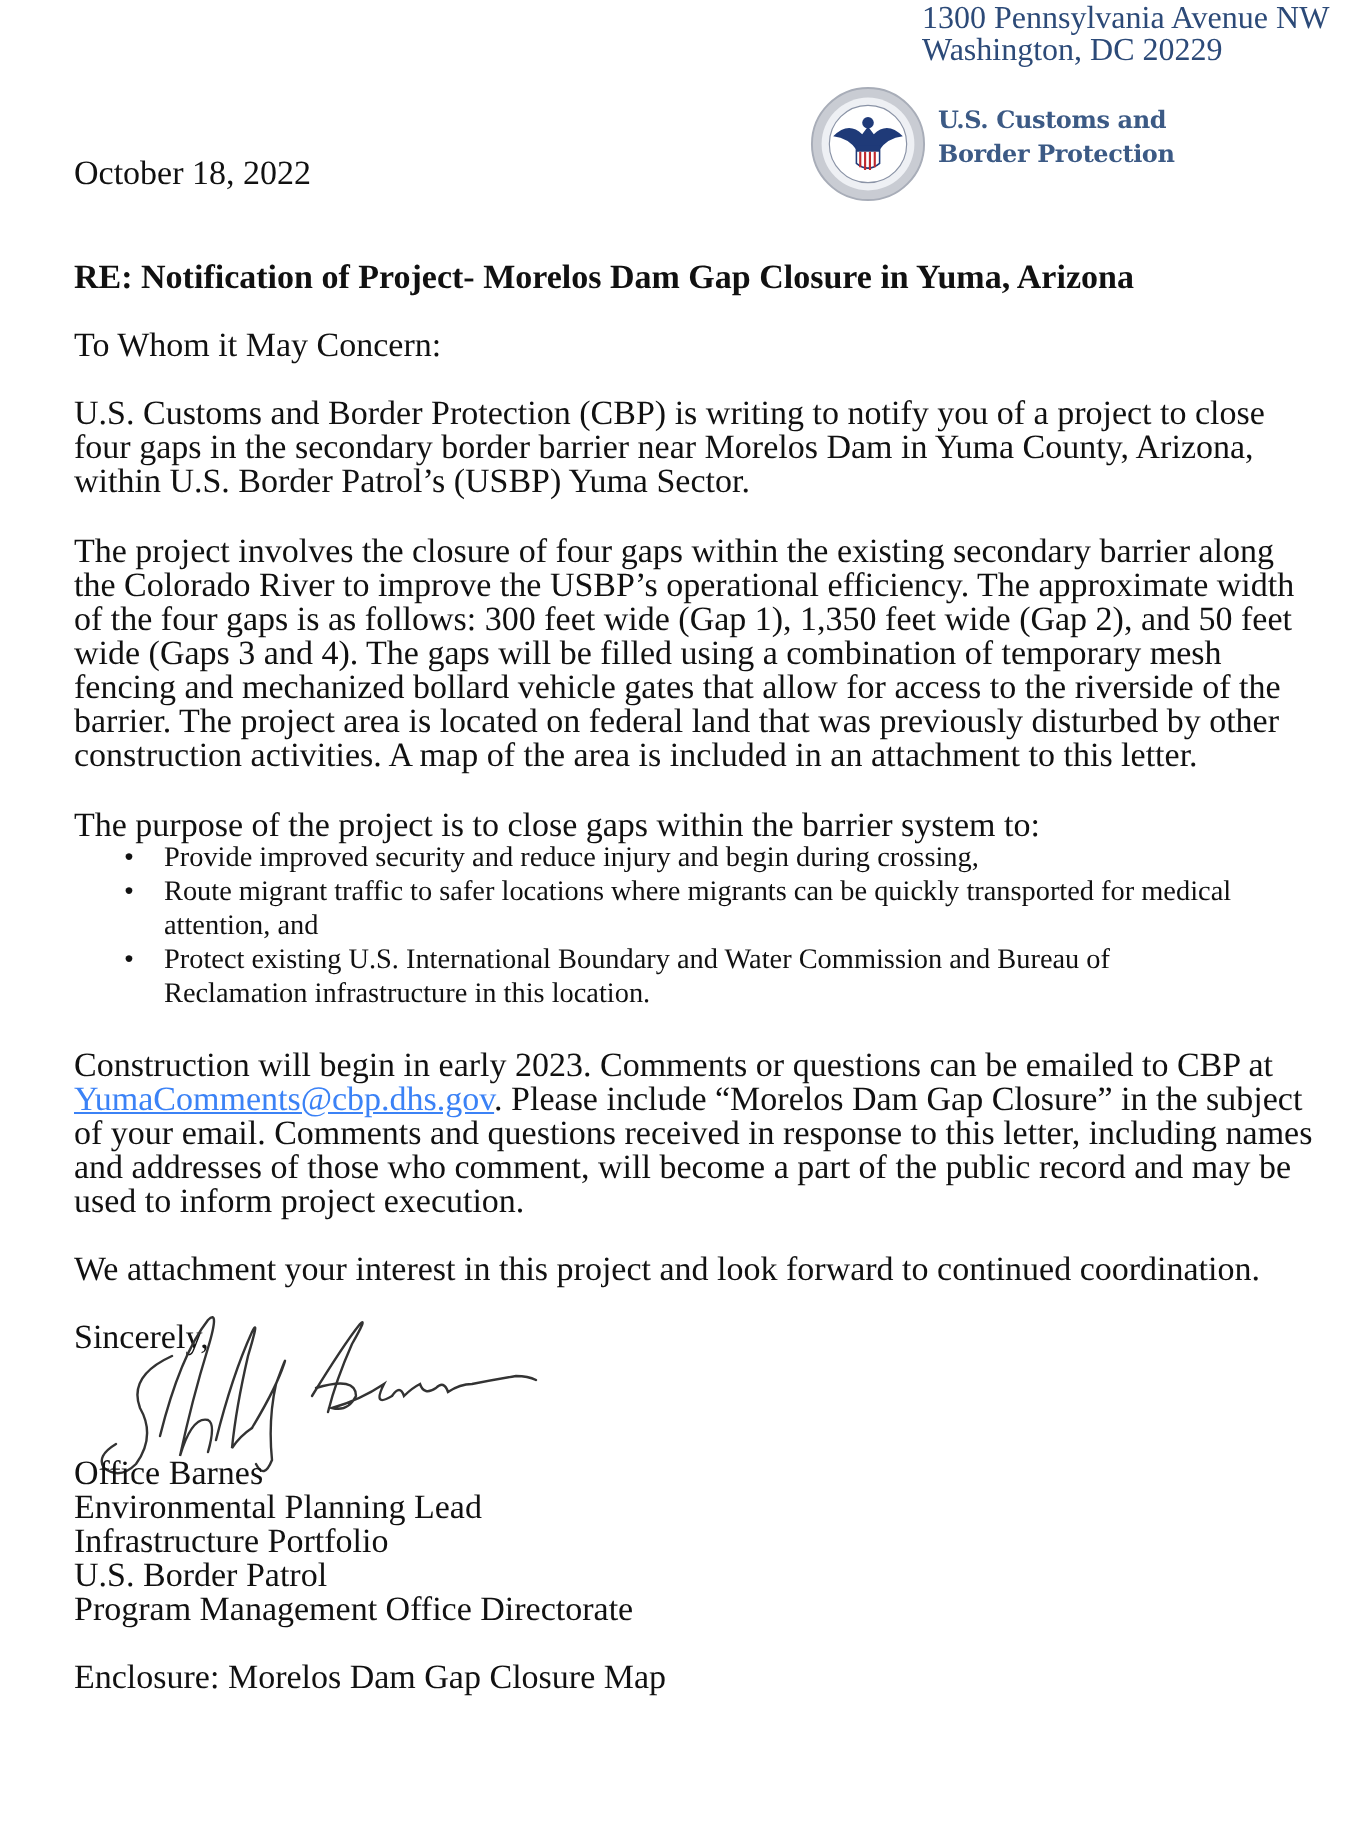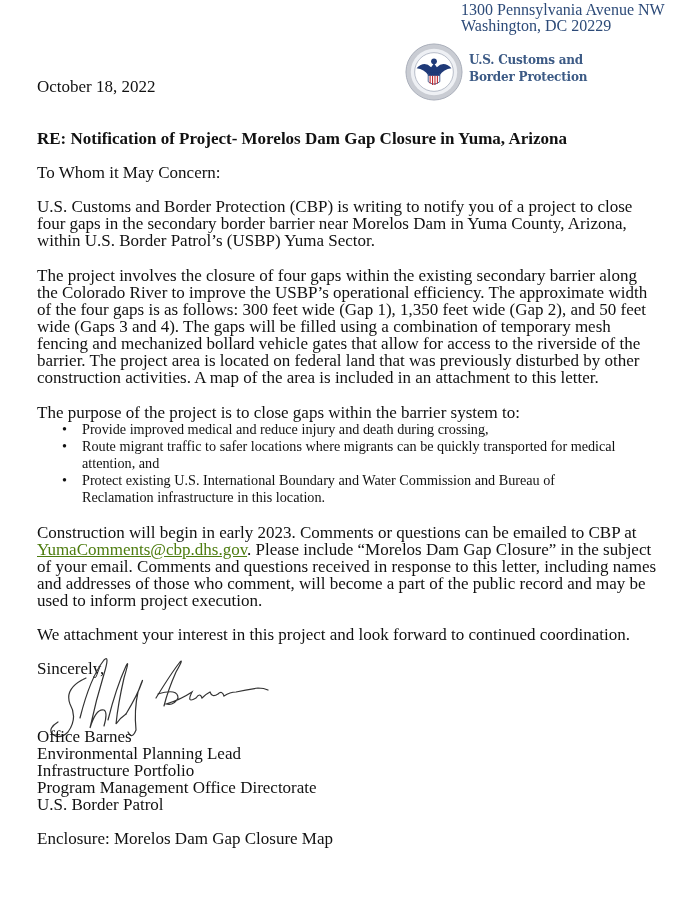--- a/index.html
+++ b/index.html
@@ -15,21 +15,21 @@
   .re { top: 130px; font-weight: bold; }
   .greet { top: 164px; }
   .p1 { top: 198px; }
   .p2 { top: 267px; }
   .p3 { top: 404px; }
   .bullets { left: 62px; top: 421px; width: 560px; margin: 0; padding: 0; list-style: none;
              font-size: 14.2px; line-height: 17px; }
   .bullets li { position: relative; padding-left: 20px; }
   .bullets li .dot { position: absolute; left: 0; top: 0; }
   .p4 { top: 524px; }
-  .email { color: #4d7c0f; text-decoration: underline; }
+  .email { color: #3b82f6; text-decoration: underline; }
   .p5 { top: 626px; }
   .sinc { top: 660px; }
   .sig { left: 46px; top: 648px; width: 230px; height: 92px; }
   .signame { top: 728px; }
   .encl { top: 830px; }
   p { margin: 0; }
 </style>
 </head>
 <body>
 
@@ -55,21 +55,21 @@
 </div>
 
 <p class="abs txt date">October 18, 2022</p>
 <p class="abs txt re">RE:  Notification of Project- Morelos Dam Gap Closure in Yuma, Arizona</p>
 <p class="abs txt greet">To Whom it May Concern:</p>
 <p class="abs txt p1">U.S. Customs and Border Protection (CBP) is writing to notify you of a project to close four gaps in the secondary border barrier near Morelos Dam in Yuma County, Arizona, within U.S. Border Patrol’s (USBP) Yuma Sector.</p>
 <p class="abs txt p2">The project involves the closure of four gaps within the existing secondary barrier along the Colorado River to improve the USBP’s operational efficiency.  The approximate width of the four gaps is as follows: 300 feet wide (Gap 1), 1,350 feet wide (Gap 2), and 50 feet wide (Gaps 3 and 4).  The gaps will be filled using a combination of temporary mesh fencing and mechanized bollard vehicle gates that allow for access to the riverside of the barrier.  The project area is located on federal land that was previously disturbed by other construction activities. A map of the area is included in an attachment to this letter.</p>
 <p class="abs txt p3">The purpose of the project is to close gaps within the barrier system to:</p>
 
 <ul class="abs bullets">
-  <li><span class="dot">•</span><span>Provide improved medical and reduce injury and death during crossing,</span></li>
+  <li><span class="dot">•</span><span>Provide improved security and reduce injury and begin during crossing,</span></li>
   <li><span class="dot">•</span><span>Route migrant traffic to safer locations where migrants can be quickly transported for medical attention, and</span></li>
   <li><span class="dot">•</span><span>Protect existing U.S. International Boundary and Water Commission and Bureau of Reclamation infrastructure in this location.</span></li>
 </ul>
 
 <p class="abs txt p4"><span>Construction will begin in early 2023.  Comments or questions can be emailed to CBP at </span><a class="email" href="mailto:YumaComments@cbp.dhs.gov">YumaComments@cbp.dhs.gov</a><span>.  Please include “Morelos Dam Gap Closure” in the subject of your email.  Comments and questions received in response to this letter, including names and addresses of those who comment, will become a part of the public record and may be used to inform project execution.</span></p>
 
 <p class="abs txt p5">We attachment your interest in this project and look forward to continued coordination.</p>
 
 <p class="abs txt sinc">Sincerely,</p>
 
@@ -79,17 +79,17 @@
   <path d="M62 72 Q70 40 80 18 Q84 10 78 30 Q72 56 70 76 Q74 70 80 66"></path>
   <path d="M80 66 Q92 46 96 34 Q98 28 92 44 Q88 62 90 82 Q86 92 82 84"></path>
   <path d="M110 50 Q126 24 134 14 Q138 10 130 24 Q122 42 118 58"></path>
   <path d="M112 46 Q132 40 132 50 Q128 58 120 56 Q134 52 146 44 Q140 56 150 50 Q154 44 156 50 Q160 46 164 44 Q166 50 172 46 Q176 42 178 48 Q184 44 190 44 Q200 42 212 40 Q218 40 222 42"></path>
 </svg>
 
 <div class="abs txt signame">
   <div>Office Barnes</div>
   <div>Environmental Planning Lead</div>
   <div>Infrastructure Portfolio</div>
+  <div>U.S. Border Patrol</div>
   <div>Program Management Office Directorate</div>
-  <div>U.S. Border Patrol</div>
 </div>
 
 <p class="abs txt encl">Enclosure: Morelos Dam Gap Closure Map</p>
 
 </body></html>

